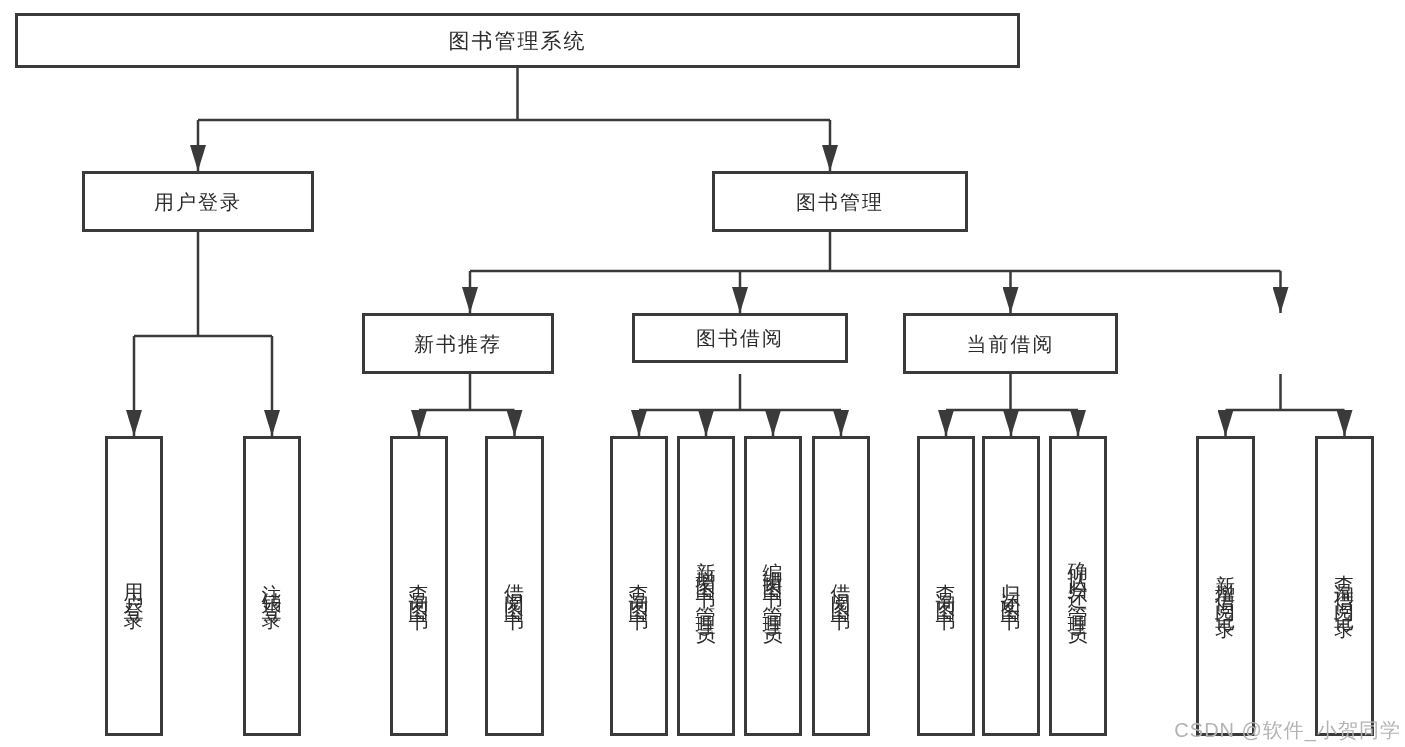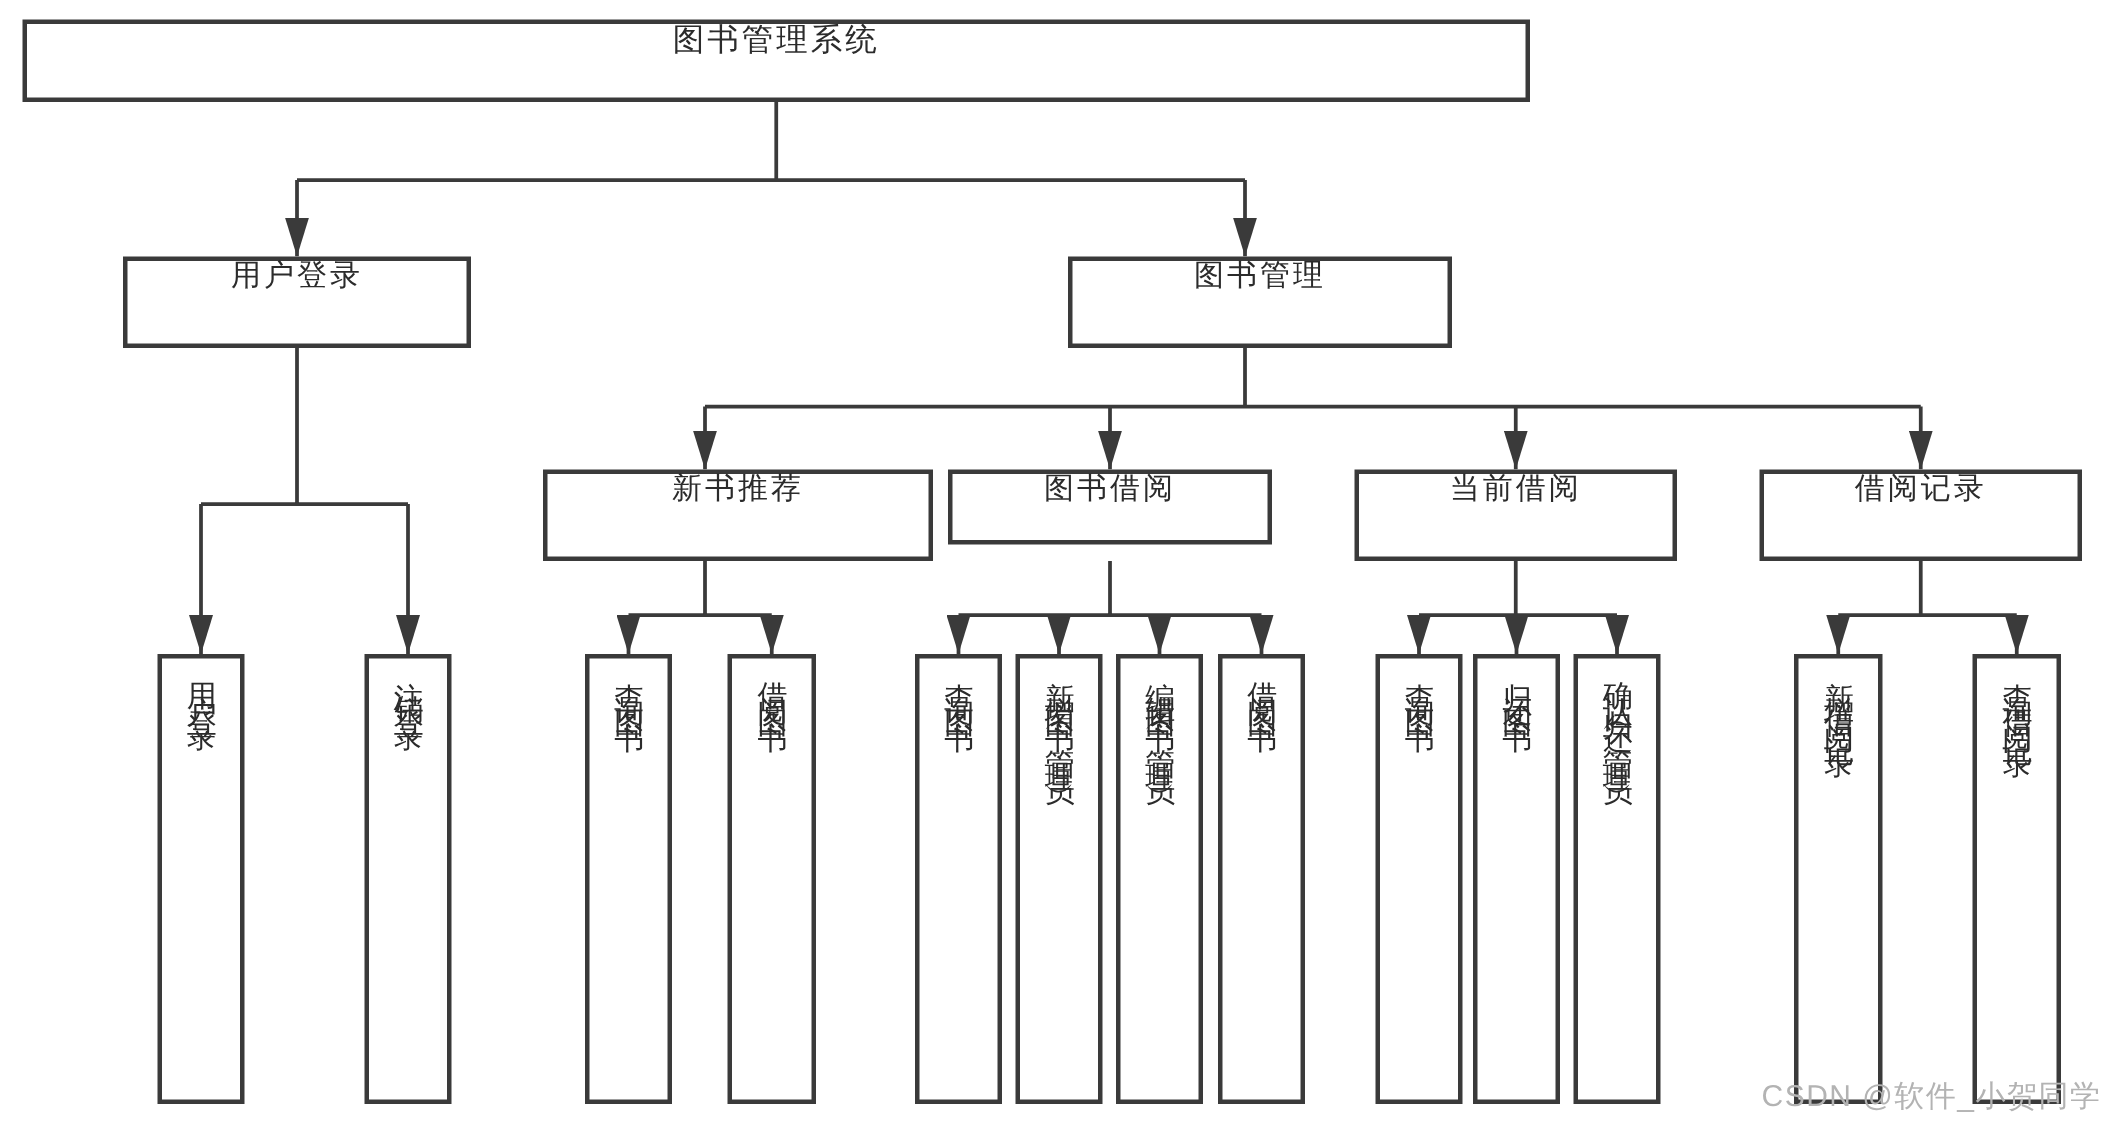--- a/index.html
+++ b/index.html
@@ -17,21 +17,21 @@
     font-family:"Liberation Sans","DejaVu Sans",sans-serif;
     color:var(--text);
   }
   #wires{position:absolute;left:0;top:0;width:1405px;height:747px;}
   #wires .wire{stroke:var(--line);stroke-width:2.5;fill:none;}
   #wires .head{fill:var(--line);stroke:none;}
   .box{
     position:absolute;box-sizing:border-box;
     border:3px solid var(--line);
     background:#fff;
-    display:flex;justify-content:center;
+    display:flex;align-items:center;justify-content:center;
     font-size:20px;letter-spacing:2px;
     line-height:1;
   }
   .box.root{font-size:21px;}
   .vbox span{
     writing-mode:vertical-rl;
     text-orientation:mixed;
     letter-spacing:9px;
     font-size:20px;
   }
@@ -95,31 +95,28 @@
     <span>图书管理系统</span>
   </div>
 
   <div class="box" style="left:82px;top:171px;width:232px;height:61px;">
     <span>用户登录</span>
   </div>
   <div class="box" style="left:712px;top:171px;width:256px;height:61px;">
     <span>图书管理</span>
   </div>
 
-  <div class="box" style="left:362px;top:313px;width:260px;height:61px;">
+  <div class="box" style="left:362px;top:313px;width:192px;height:61px;">
     <span>新书推荐</span>
   </div>
   <div class="box" style="left:632px;top:313px;width:216px;height:50px;">
     <span>图书借阅</span>
   </div>
   <div class="box" style="left:903px;top:313px;width:215px;height:61px;">
     <span>当前借阅</span>
-  </div>
-  <div class="box" style="left:1173px;top:313px;width:215px;height:61px;">
-    <span>借阅记录</span>
   </div>
 
   <div class="box vbox" style="left:105px;top:436px;width:58px;height:300px;">
     <span>用户登录</span>
   </div>
   <div class="box vbox" style="left:243px;top:436px;width:58px;height:300px;">
     <span>注销登录</span>
   </div>
 
   <div class="box vbox" style="left:390px;top:436px;width:58px;height:300px;">

